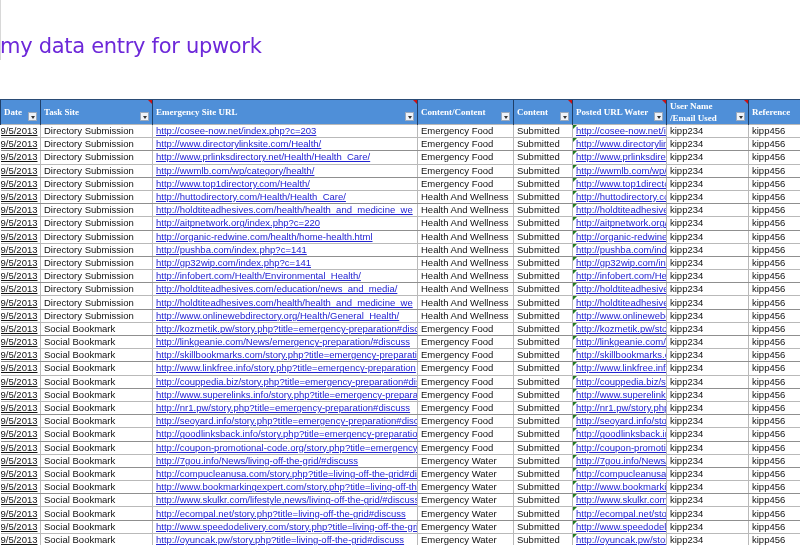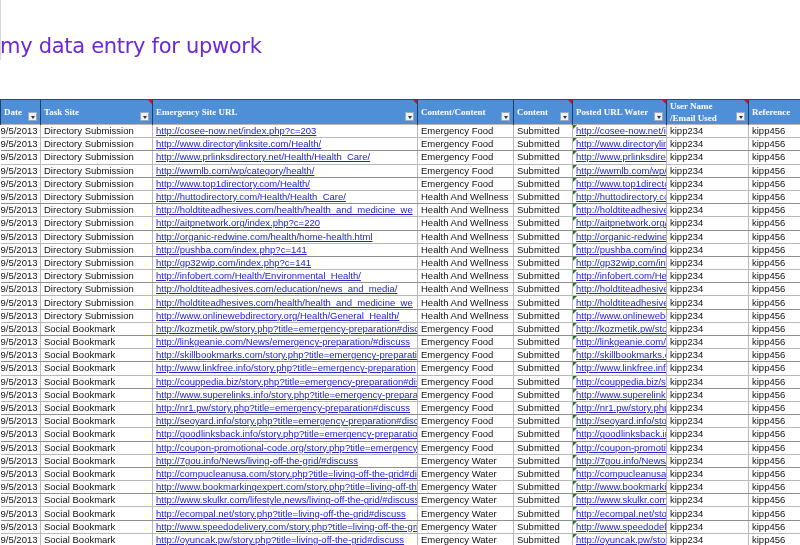--- a/index.html
+++ b/index.html
@@ -6,21 +6,21 @@
   body { width:800px; height:545px; overflow:hidden; position:relative; font-family:"DejaVu Sans", sans-serif; }
   .left-line { position:absolute; left:0; top:0; width:1px; height:60px; background:#d8d8d8; }
   .title { position:absolute; left:0; width:760px; top:34px; font-family:"DejaVu Sans", sans-serif; font-size:21px; color:#6d28d9; letter-spacing:-0.3px; }
   .sheet { position:absolute; left:0; top:99px; width:800px; }
   table { border-collapse:collapse; table-layout:fixed; width:815px; }
   th { background:#4f8fd8; color:#fff; font-family:Liberation Serif, serif; font-weight:bold; font-size:9px; height:20px; padding:0 0 0 3px; text-align:left; border-left:1px solid #1f3f68; border-top:1px solid #2a4b75; position:relative; line-height:9px; white-space:nowrap; overflow:hidden; }
   th .dd { position:absolute; right:3px; bottom:3px; width:9px; height:9px; background:#eef2f8; border:1px solid #9aa9bd; box-sizing:border-box; }
   th .dd::after { content:""; position:absolute; left:2px; top:3px; border-left:2px solid transparent; border-right:2px solid transparent; border-top:3px solid #333; }
   th .comment { position:absolute; right:0; top:0; border-left:4px solid transparent; border-top:4px solid #cc1111; }
   td { font-family:"Liberation Sans", sans-serif; font-size:9.5px; color:#111; height:12.2px; padding:0 0 0 3px; border:1px solid #b9b9b9; border-left:1px solid #222; white-space:nowrap; overflow:hidden; line-height:12px; position:relative; }
-  td.first { border-left:none; padding-left:0; }
+  td.first { border-left:none; padding-left:0;text-decoration:underline; }
   td.link { color:#2323d2; text-decoration:underline; }
   td.posted::before { content:""; position:absolute; left:0; top:0; border-right:4px solid transparent; border-top:4px solid #1f7a1f; }
   tr:nth-child(even) td { border-bottom-color:#8f8f8f; }
 </style>
 </head>
 <body>
 
 <div class="left-line"></div>
 <div class="title">my data entry for upwork</div>
 

